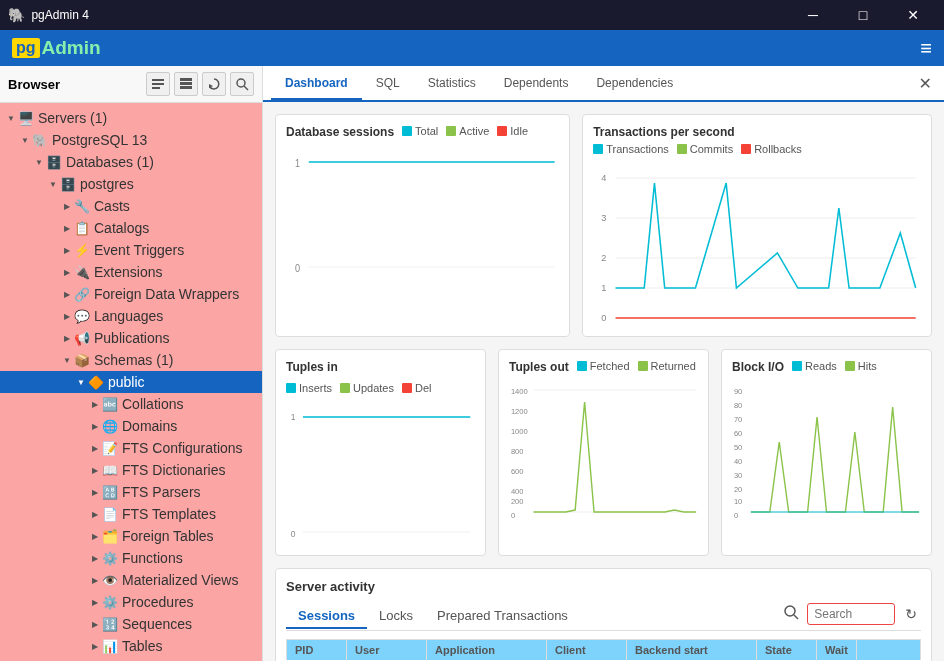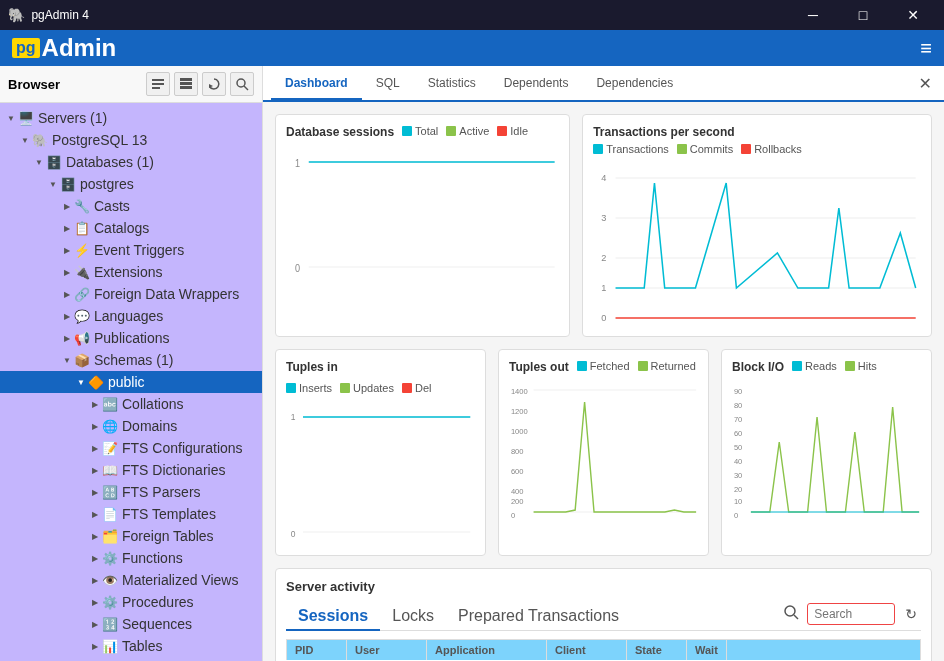--- a/index.html
+++ b/index.html
@@ -32,34 +32,34 @@
       color: white;
     }
     .menu-logo {
       font-size: 20px;
       font-weight: bold;
       margin-right: 16px;
       display: flex;
       align-items: center;
     }
     .menu-logo .pg { background: #ffd700; color: #1565c0; padding: 1px 4px; border-radius: 2px; font-size: 16px; margin-right: 2px; }
-    .menu-logo .admin { color: #ffffff; font-size: 24px; }
+    .menu-logo .admin { color: #86efac; font-size: 19px; }
     .menu-spacer { flex: 1; }
     .menu-hamburger { color: white; font-size: 20px; cursor: pointer; }
 
     
     .main-layout {
       display: flex;
       height: calc(661px - 30px - 36px);
     }
 
     
     .sidebar {
       width: 263px;
-      background: #c4b5fd;
+      background: #fca5a5;
       border-right: 1px solid #ddd;
       display: flex;
       flex-direction: column;
       overflow: hidden;
     }
     .sidebar-header {
       display: flex;
       align-items: center;
       padding: 6px 8px;
       border-bottom: 1px solid #ddd;
@@ -225,21 +225,21 @@
     .activity-tabs {
       display: flex;
       align-items: center;
       border-bottom: 1px solid #ddd;
       padding-bottom: 4px;
       margin-bottom: 8px;
     }
     .activity-tab {
       padding: 4px 12px;
       cursor: pointer;
-      font-size: 16px;
+      font-size: 13px;
       color: #555;
       border-bottom: 2px solid transparent;
       margin-bottom: -5px;
     }
     .activity-tab.active {
       color: #1565c0;
       border-bottom-color: #1565c0;
       font-weight: 600;
     }
 
@@ -710,19 +710,20 @@
             </div>
             <input class="search-input" type="text" placeholder="Search" style="">
             <div class="refresh-btn">↻</div>
           </div>
         </div>
         <div class="table-header">
           <div class="th" style="width:60px;">PID</div>
           <div class="th" style="width:80px;">User</div>
           <div class="th" style="width:120px;">Application</div>
           <div class="th" style="width:80px;">Client</div>
+          <div class="th" style="width:130px;">Backend start</div>
           <div class="th" style="width:60px;">State</div>
           <div class="th" style="width:40px;">Wait</div>
         </div>
       </div>
     </div>
   </div>
 </div>
 
 </body></html>

